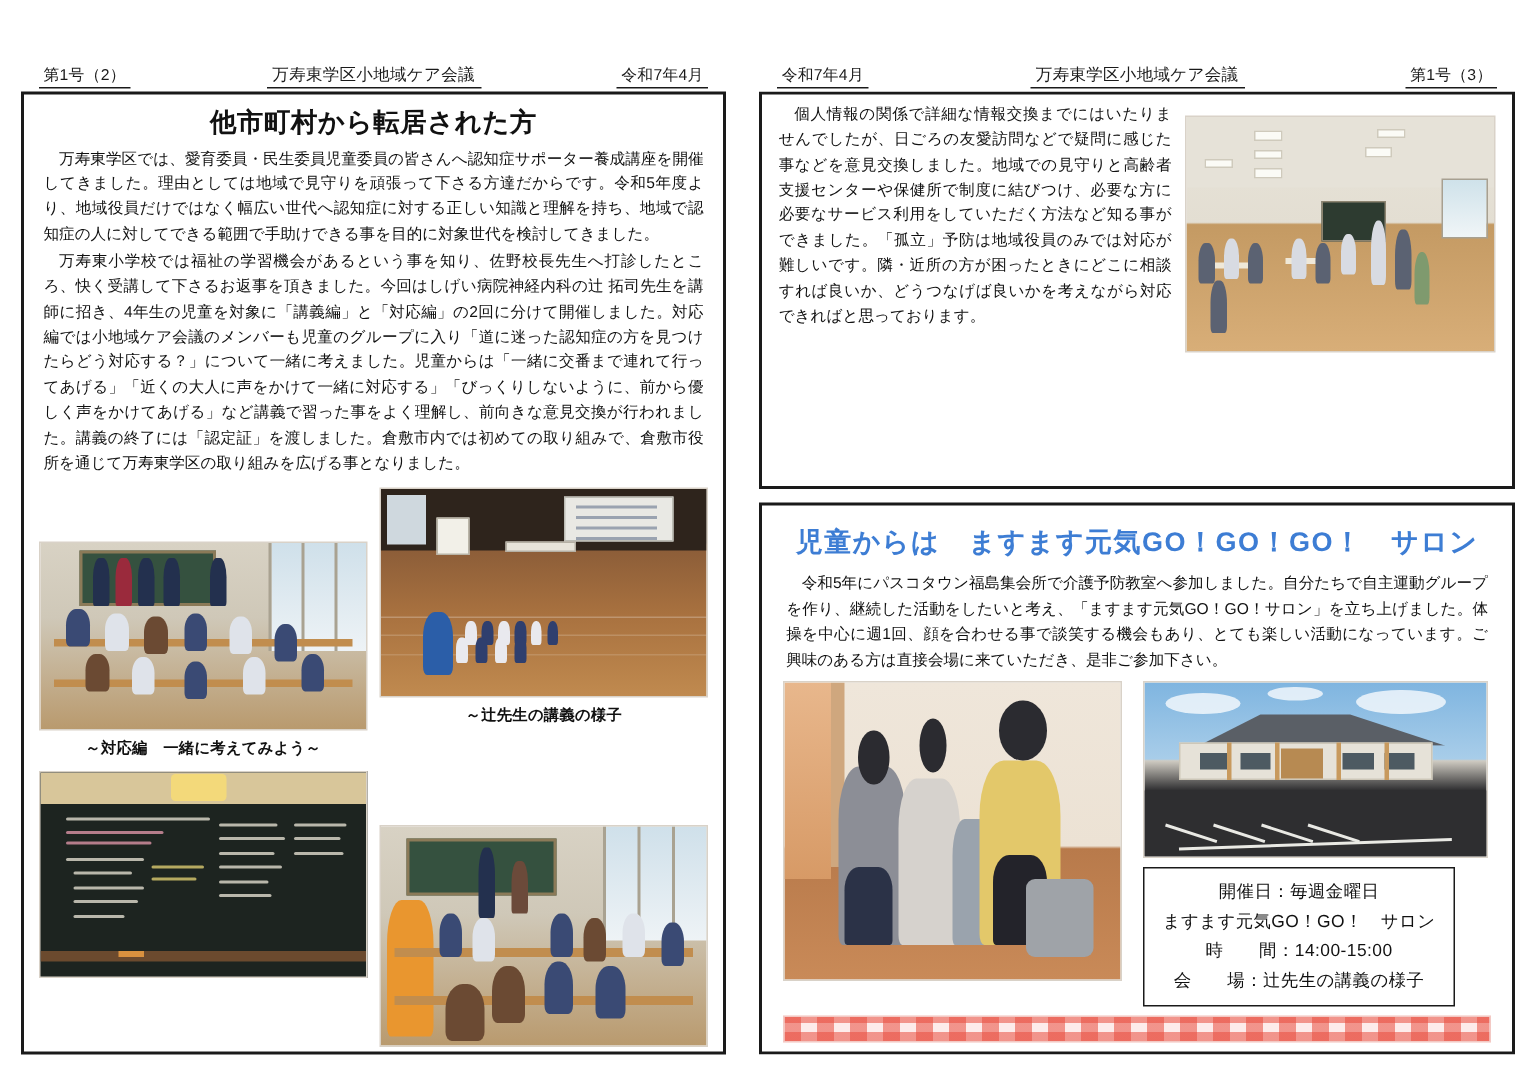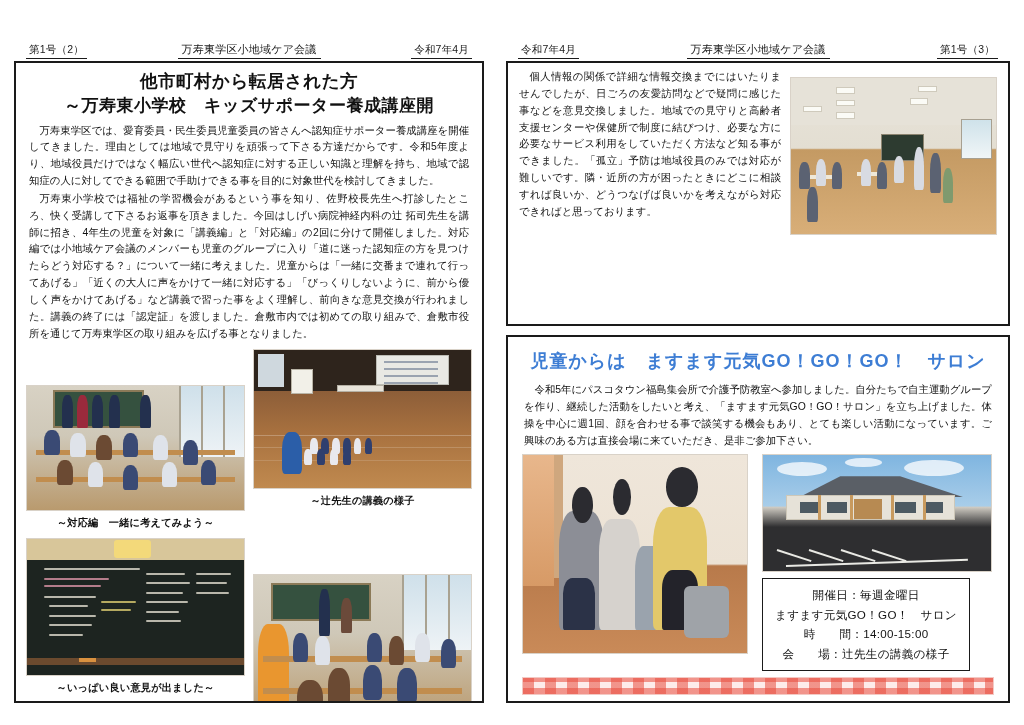--- a/index.html
+++ b/index.html
@@ -257,21 +257,20 @@
     <div class="running-head">
       <span class="rh-item rh-side">第1号（2）</span>
       <span class="rh-item rh-center">万寿東学区小地域ケア会議</span>
       <span class="rh-item rh-side">令和7年4月</span>
     </div>
 
     <div class="frame">
 
       <div class="title-block">
         <div class="title-main">他市町村から転居された方</div>
-        <div class="title-sub">～万寿東小学校　キッズサポーター養成講座開</div>
       </div>
 
       <div class="body-copy">
         <p>万寿東学区では、愛育委員・民生委員児童委員の皆さんへ認知症サポーター養成講座を開催してきました。理由としては地域で見守りを頑張って下さる方達だからです。令和5年度より、地域役員だけではなく幅広い世代へ認知症に対する正しい知識と理解を持ち、地域で認知症の人に対してできる範囲で手助けできる事を目的に対象世代を検討してきました。</p>
         <p>万寿東小学校では福祉の学習機会があるという事を知り、佐野校長先生へ打診したところ、快く受講して下さるお返事を頂きました。今回はしげい病院神経内科の辻 拓司先生を講師に招き、4年生の児童を対象に「講義編」と「対応編」の2回に分けて開催しました。対応編では小地域ケア会議のメンバーも児童のグループに入り「道に迷った認知症の方を見つけたらどう対応する？」について一緒に考えました。児童からは「一緒に交番まで連れて行ってあげる」「近くの大人に声をかけて一緒に対応する」「びっくりしないように、前から優しく声をかけてあげる」など講義で習った事をよく理解し、前向きな意見交換が行われました。講義の終了には「認定証」を渡しました。倉敷市内では初めての取り組みで、倉敷市役所を通じて万寿東学区の取り組みを広げる事となりました。</p>
       </div>
 
       <div class="photo-grid">
 
         <div class="cell pad-top">
@@ -342,21 +341,20 @@
             <div class="chalk" style="left:55%;top:39%;width:17%"></div>
             <div class="chalk" style="left:55%;top:46%;width:19%"></div>
             <div class="chalk" style="left:55%;top:53%;width:15%"></div>
             <div class="chalk" style="left:55%;top:60%;width:16%"></div>
             <div class="chalk" style="left:78%;top:25%;width:16%"></div>
             <div class="chalk" style="left:78%;top:32%;width:14%"></div>
             <div class="chalk" style="left:78%;top:39%;width:15%"></div>
             <div class="tray"></div>
             <div class="eraser"></div>
           </div>
-          <div class="caption">～いっぱい良い意見が出ました～</div>
         </div>
 
         <div class="cell pad-top">
           <div class="photo ph-class" style="height:148px">
             <div class="board" style="left:8%;top:6%;width:46%;height:26%"></div>
             <div class="windows" style="width:32%;height:52%"></div>
             <div class="orange-person"></div>
             <div class="teacher" style="left:30%;top:10%;height:32%"></div>
             <div class="teacher" style="left:40%;top:16%;height:24%;background:#6b4a3a"></div>
             <div class="deskrow" style="top:56%"></div>

